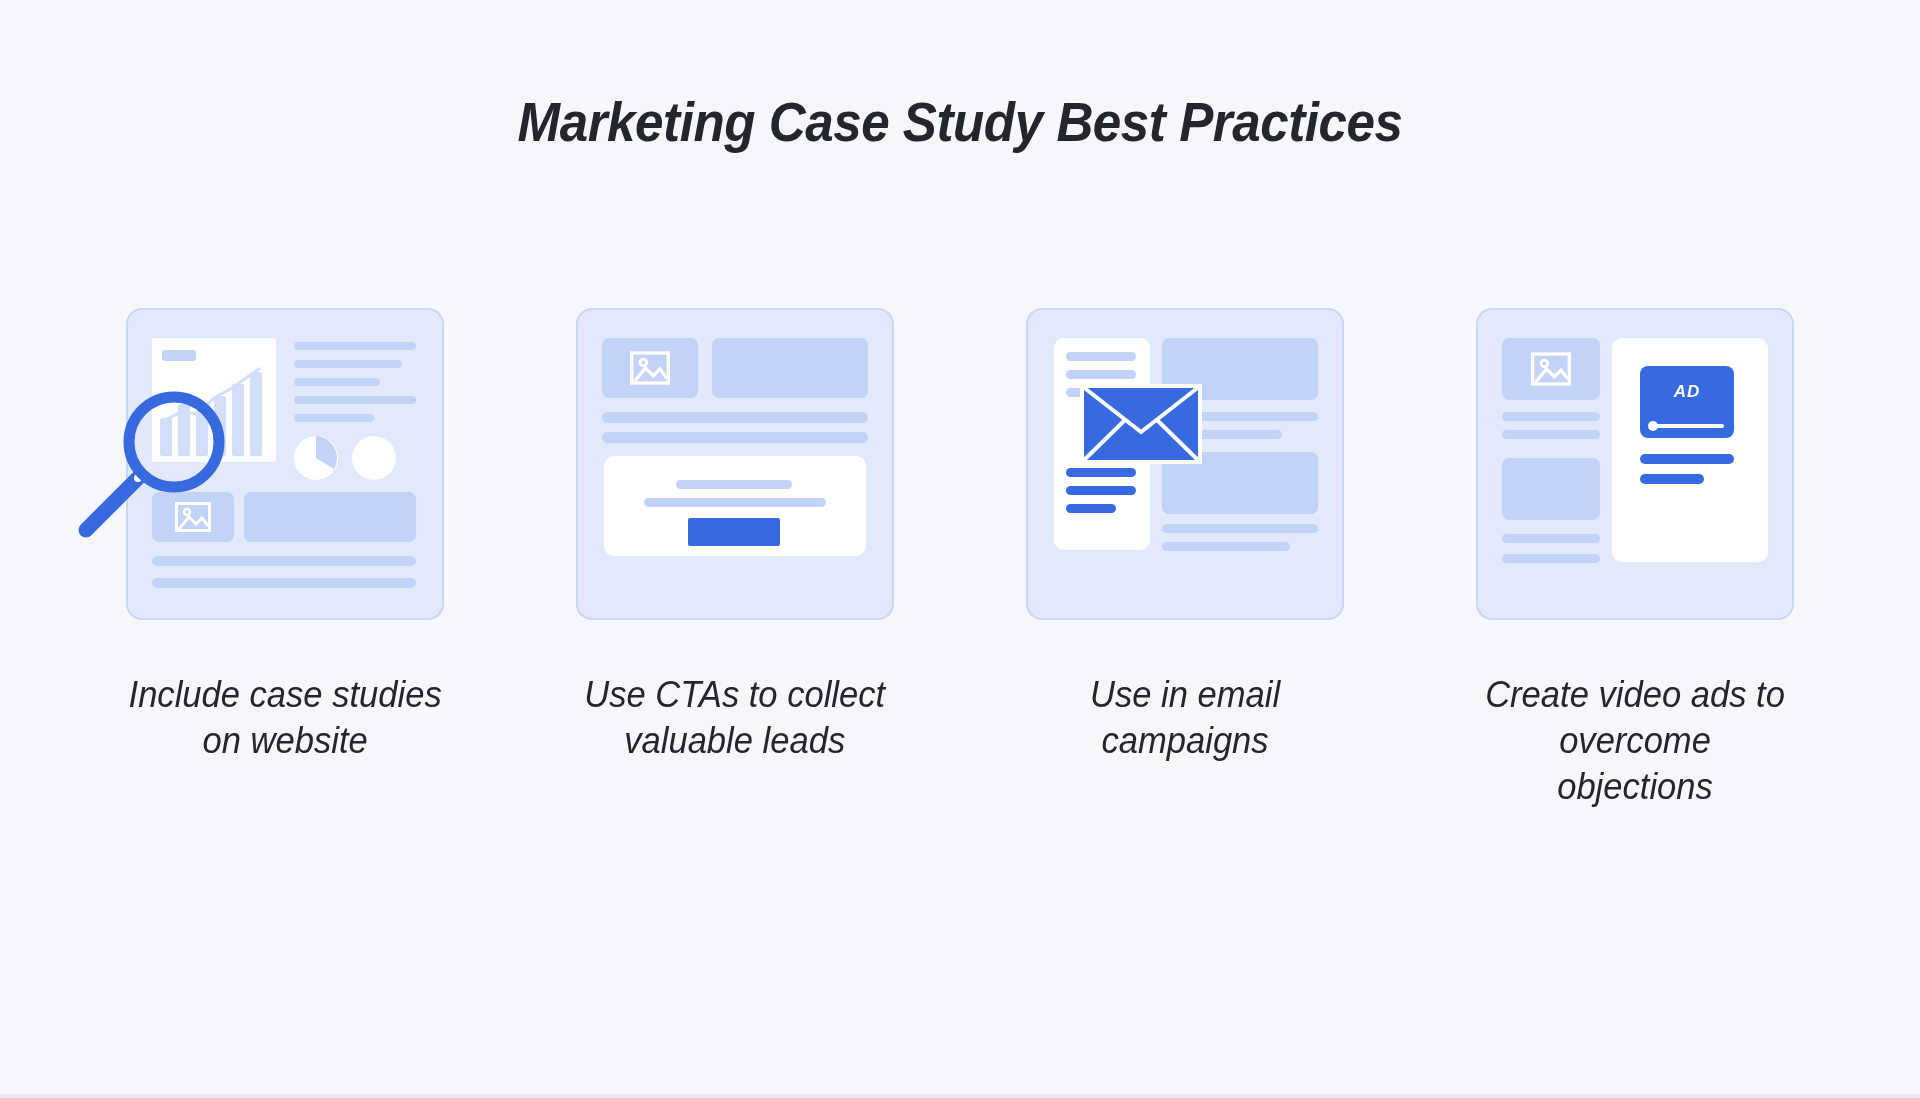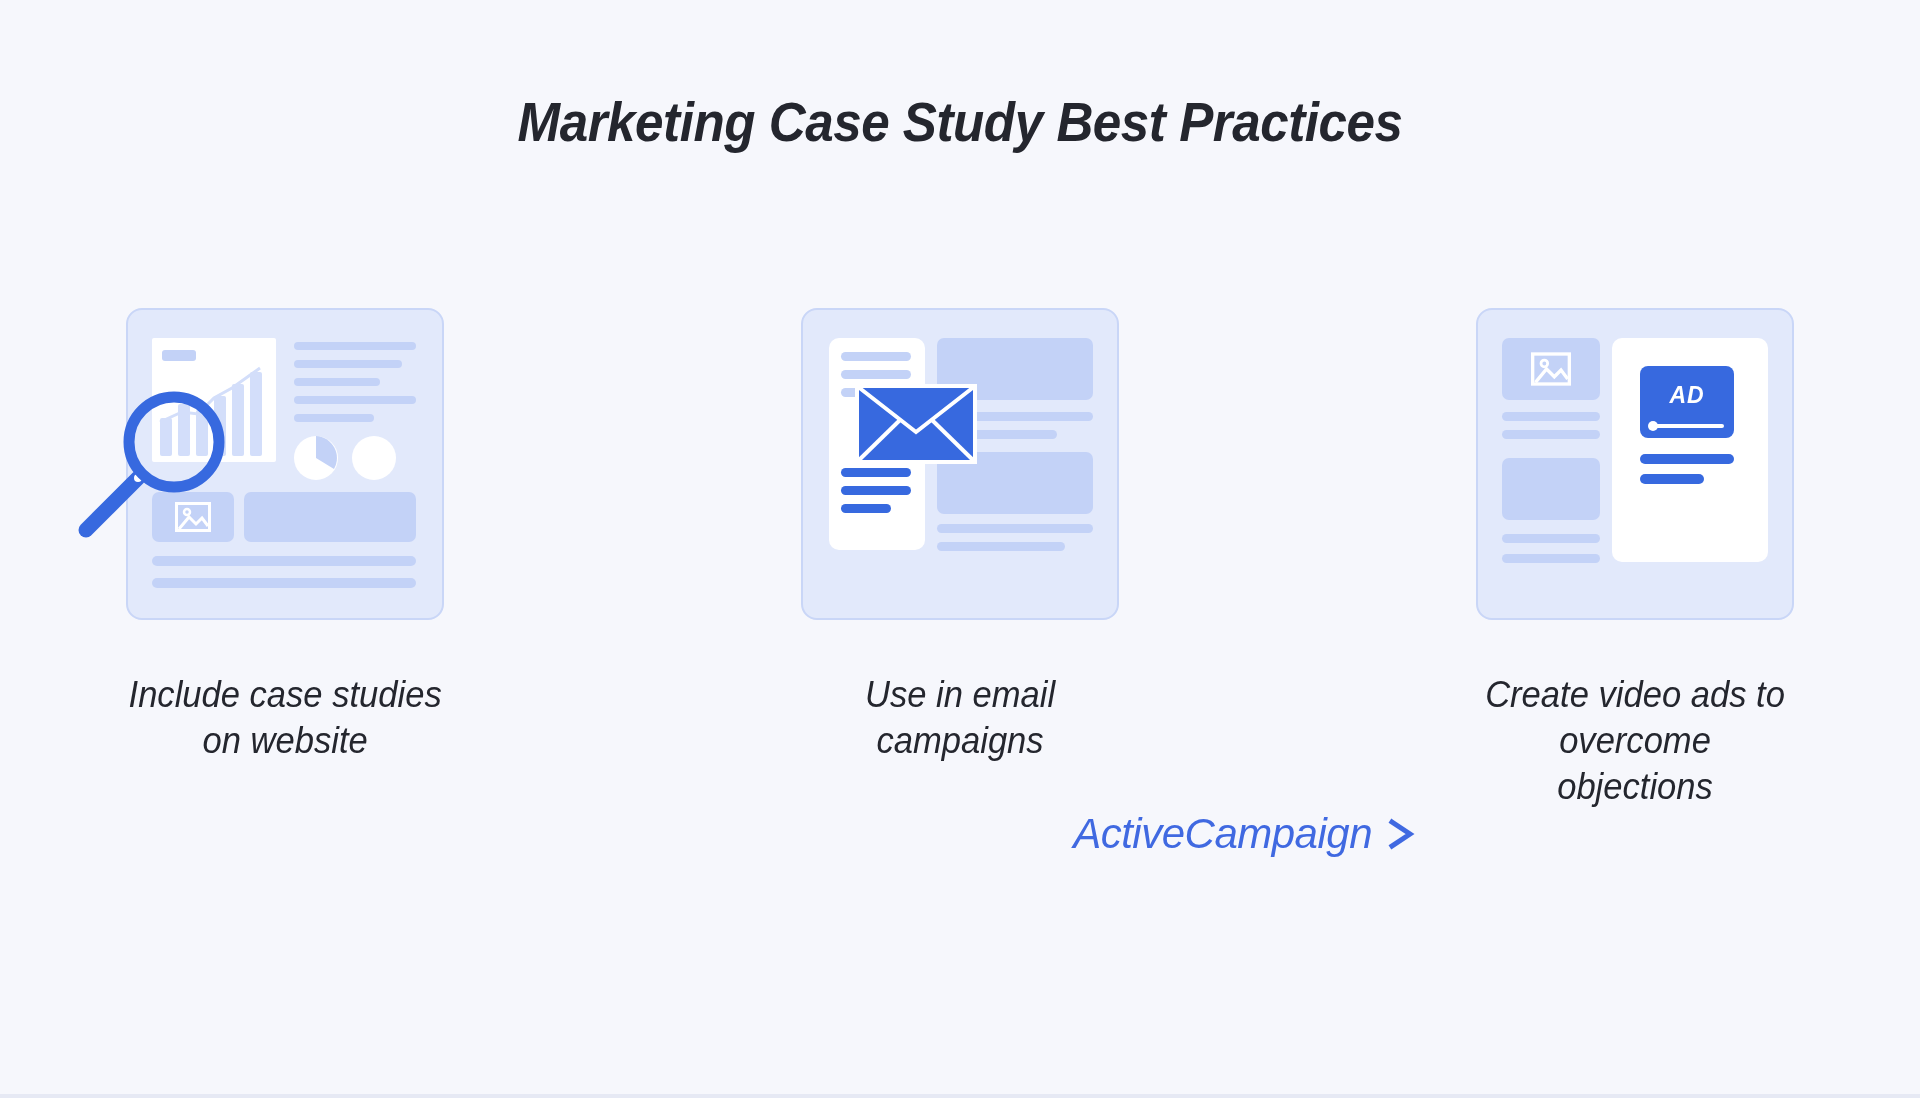--- a/index.html
+++ b/index.html
@@ -137,21 +137,21 @@
   }
   .ad-text {
     position: absolute;
     left: 0;
     top: 16px;
     width: 100%;
     text-align: center;
     color: #ffffff;
     font-family: "Liberation Sans Narrow", "Liberation Sans", sans-serif;
     font-weight: bold;
-    font-size: 23px;
+    font-size: 17px;
     letter-spacing: 1px;
   }
   .ad-track {
     position: absolute;
     left: 10px;
     bottom: 10px;
     width: 74px;
     height: 4px;
     background: #ffffff;
     border-radius: 3px;
@@ -247,20 +247,44 @@
         <svg class="magnifier" viewBox="0 0 160 160">
           <line x1="10" y1="148" x2="62" y2="96" stroke="#3769df" stroke-width="15" stroke-linecap="round"></line>
           <circle cx="62" cy="96" r="4" fill="#ffffff"></circle>
           <circle cx="98" cy="60" r="45" fill="none" stroke="#3769df" stroke-width="11"></circle>
         </svg>
       </div>
       <div class="caption">Include case studies
 on website</div>
     </div>
 
+    <div class="card-col">
+      <div class="illus">
+
+        <div class="blk" style="left:24px; top:28px; width:96px; height:60px; border-radius:7px;">
+          <svg width="40" height="34" viewBox="0 0 36 30" style="position:absolute;left:28px;top:13px;">
+            <rect x="1.5" y="1.5" width="33" height="27" fill="none" stroke="#ffffff" stroke-width="3"></rect>
+            <circle cx="12" cy="10" r="3" fill="none" stroke="#ffffff" stroke-width="2.5"></circle>
+            <polyline points="4,27 14,15 21,22 27,16 33,24" fill="none" stroke="#ffffff" stroke-width="3"></polyline>
+          </svg>
+        </div>
+        <div class="blk" style="left:134px; top:28px; width:156px; height:60px; border-radius:7px;"></div>
+
+        <div class="ln" style="left:24px; top:102px; width:266px; height:11px;"></div>
+        <div class="ln" style="left:24px; top:122px; width:266px; height:11px;"></div>
+
+        <div class="white-panel" style="left:26px; top:146px; width:262px; height:100px;">
+          <div class="ln" style="left:72px; top:24px; width:116px; height:9px;"></div>
+          <div class="ln" style="left:40px; top:42px; width:182px; height:9px;"></div>
+          <div style="position:absolute;left:84px;top:62px;width:92px;height:28px;background:#3769df;border-radius:2px;"></div>
+        </div>
+      </div>
+      <div class="caption">Use CTAs to collect
+valuable leads</div>
+    </div>
 
     <div class="card-col">
       <div class="illus">
 
         <div class="white-panel" style="left:26px; top:28px; width:96px; height:212px;">
           <div class="ln" style="left:12px; top:14px; width:70px; height:9px;"></div>
           <div class="ln" style="left:12px; top:32px; width:70px; height:9px;"></div>
           <div class="ln" style="left:12px; top:50px; width:34px; height:9px;"></div>
           <div class="ln-blue" style="left:12px; top:130px; width:70px; height:9px;"></div>
           <div class="ln-blue" style="left:12px; top:148px; width:70px; height:9px;"></div>
@@ -310,23 +334,15 @@
           <div class="ln-blue" style="left:28px; top:116px; width:94px; height:10px;"></div>
           <div class="ln-blue" style="left:28px; top:136px; width:64px; height:10px;"></div>
         </div>
       </div>
       <div class="caption">Create video ads to
 overcome objections</div>
     </div>
 
   </div>
 
-  <div class="logo">
-    <span class="logo-text">ActiveCampaign</span>
-    <span class="logo-chev">
-      <svg width="40" height="40" viewBox="0 0 40 40">
-        <polyline points="12,8 30,20 12,32" fill="none" stroke="#4069e1" stroke-width="5" stroke-linecap="square" stroke-linejoin="miter"></polyline>
-      </svg>
-    </span>
-  </div>
 
   <div class="bottom-rule"></div>
 </div>
 
 </body></html>

